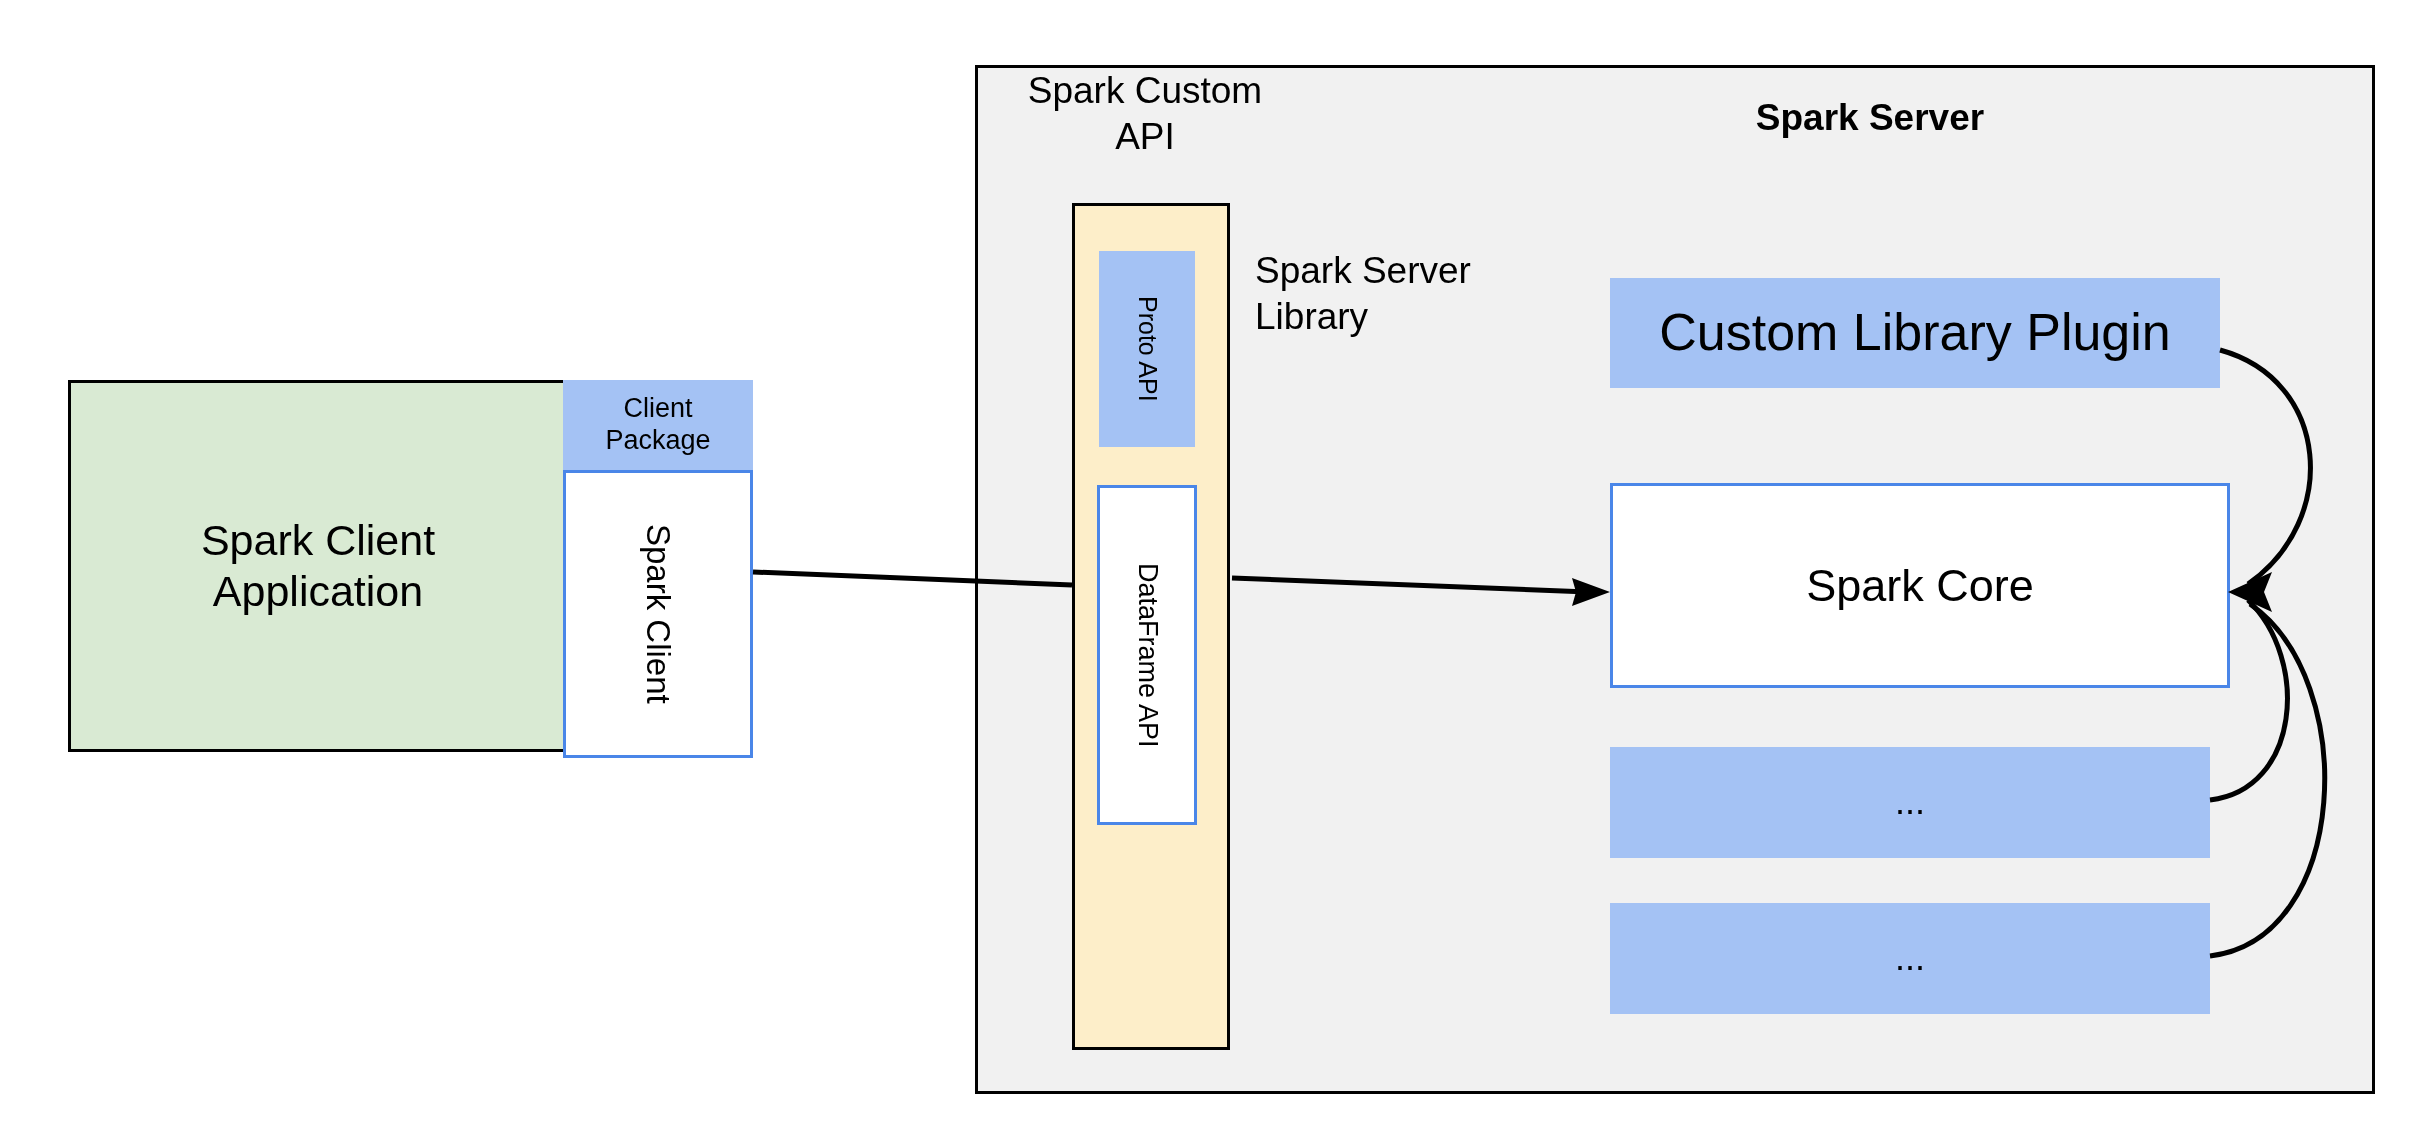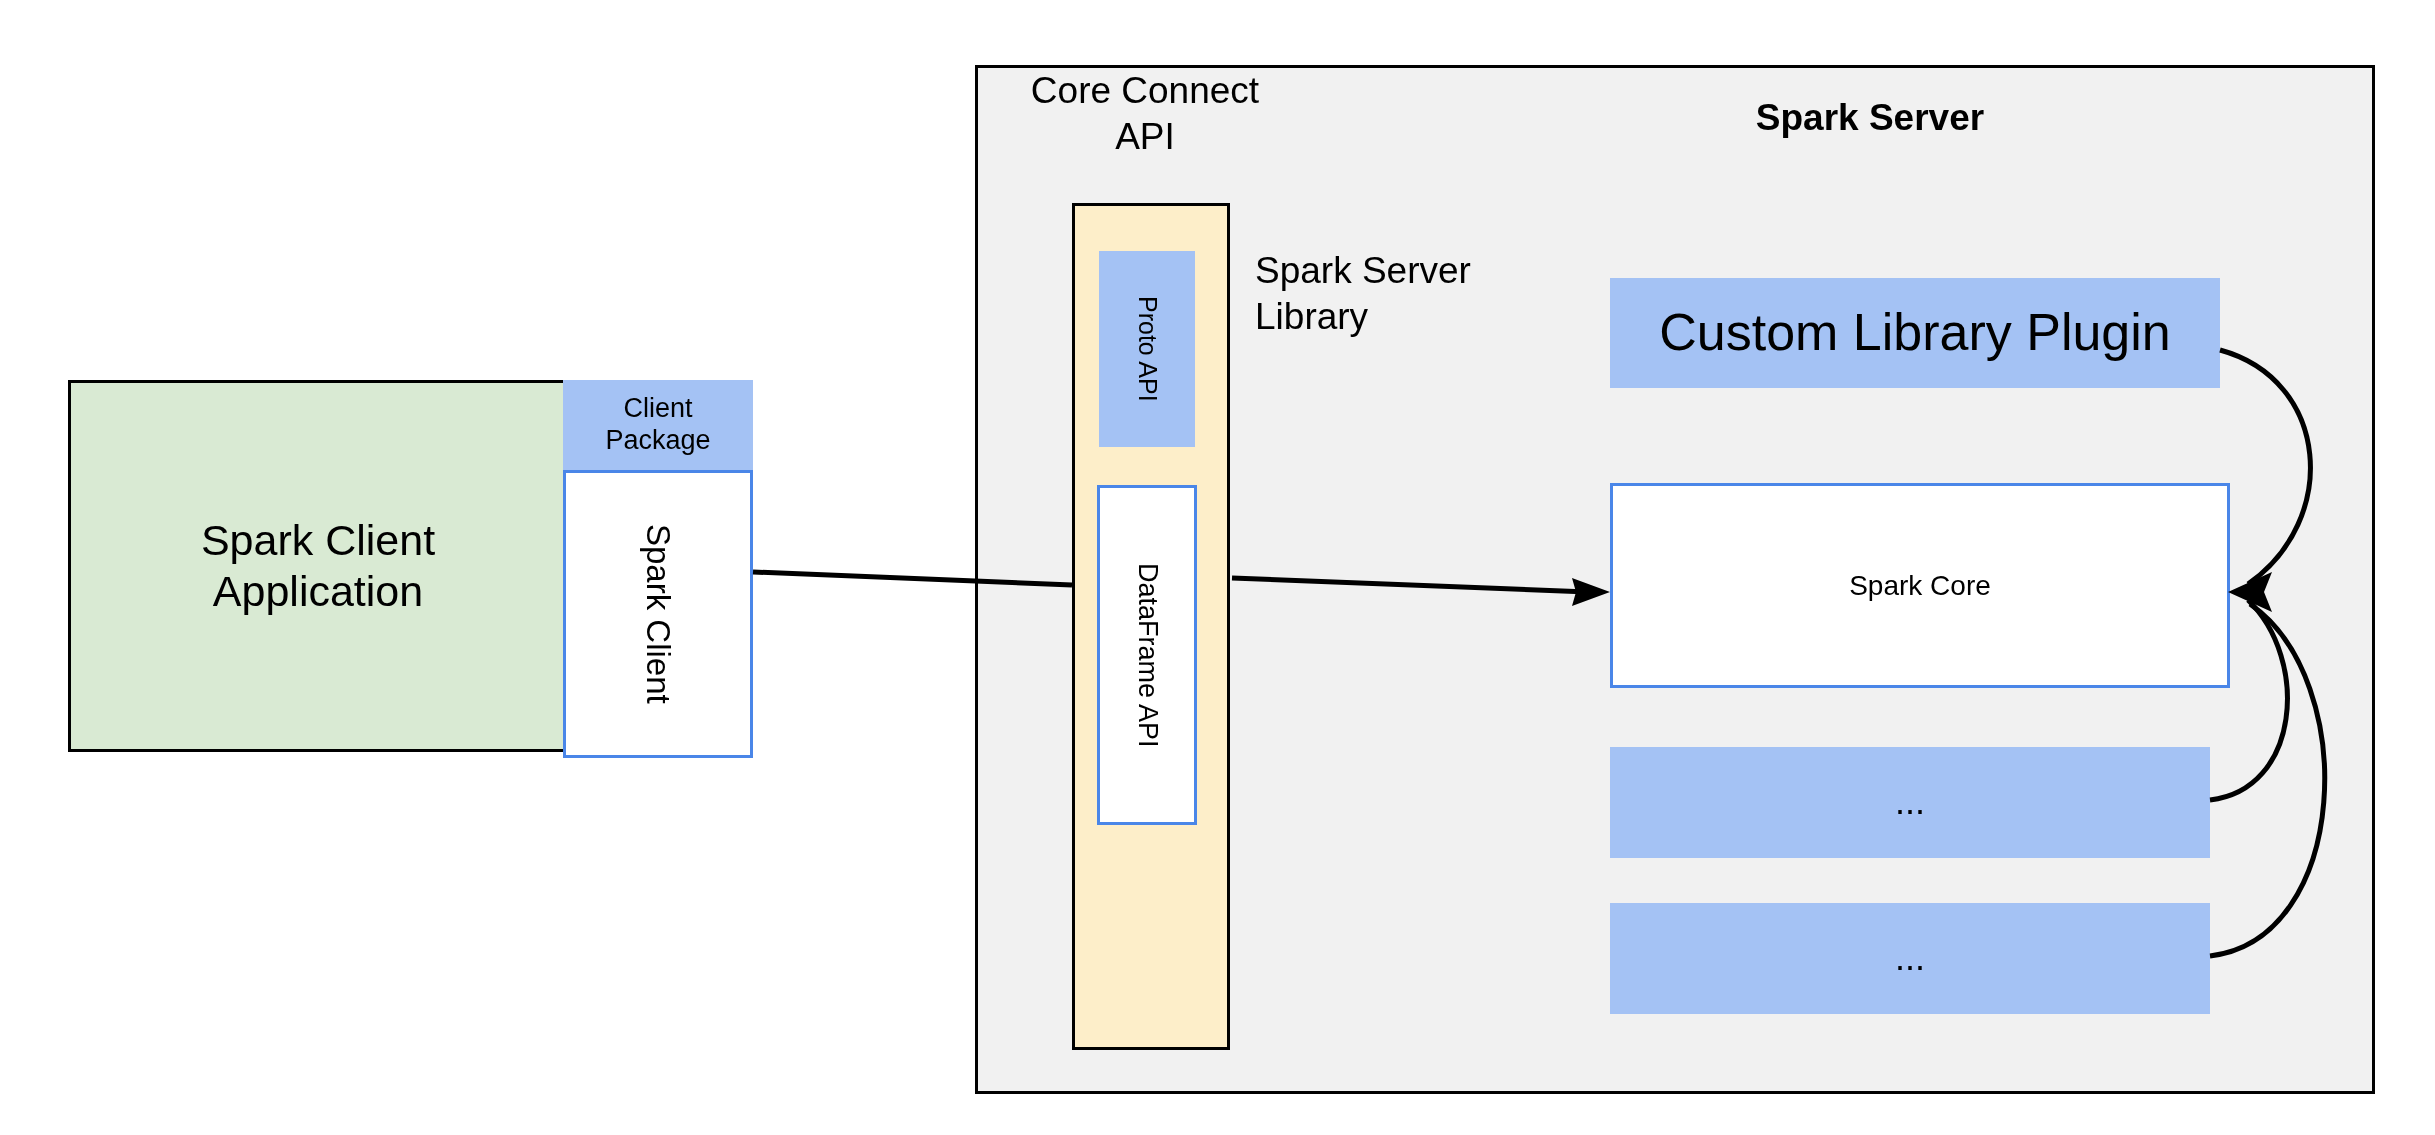--- a/index.html
+++ b/index.html
@@ -152,21 +152,21 @@
     background: #a4c2f4;
     border: none;
     font-size: 52px;
     z-index: 5;
   }
   #spark-core-box {
     left: 1610px; top: 483px;
     width: 620px; height: 205px;
     background: #ffffff;
     border: 3px solid #4a86e8;
-    font-size: 28px;
+    font-size: 45px;
     z-index: 5;
   }
   #ellipsis-box-1 {
     left: 1610px; top: 747px;
     width: 600px; height: 111px;
     background: #a4c2f4;
     border: none;
     font-size: 36px;
     z-index: 5;
   }
@@ -194,21 +194,21 @@
   }
   #connectors .arrowhead { fill: #000000; stroke: none; }
 </style>
 </head>
 <body>
 
 <div id="canvas">
 
   <div id="spark-server-container"></div>
 
-  <div id="spark-connect-api-label">Core Connect
+  <div id="spark-connect-api-label">Spark Custom
 API</div>
 
   <div id="spark-server-title">Spark Server</div>
 
   <div id="spark-server-library-label">Spark Server
 Library</div>
 
   <div id="connect-column"></div>
 
   <div class="box" id="proto-api-box">

